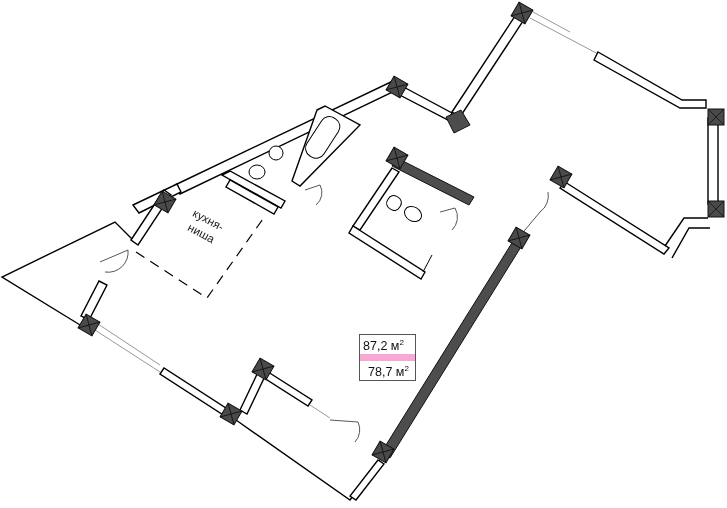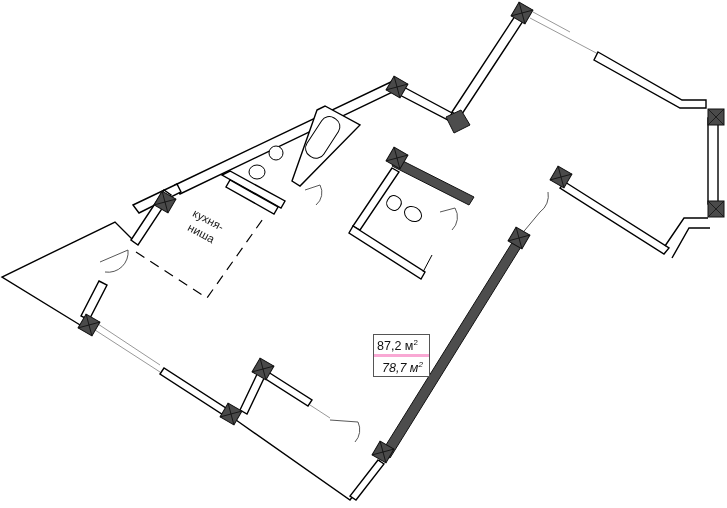--- a/index.html
+++ b/index.html
@@ -8,23 +8,23 @@
   .wall { fill:#ffffff; stroke:#000; stroke-width:1.4; }
   .line { fill:none; stroke:#000; stroke-width:1.4; }
   .thin { fill:none; stroke:#000; stroke-width:1; }
   .win { fill:none; stroke:#999; stroke-width:1; }
   .door { fill:none; stroke:#444; stroke-width:0.9; }
   .col { fill:#4a4a4a; stroke:#111; stroke-width:1; }
   .colx { stroke:#111; stroke-width:0.8; }
   .dark { fill:#4d4d4d; stroke:#111; stroke-width:1; }
   .dash { fill:none; stroke:#000; stroke-width:1.2; stroke-dasharray:10 7; }
   .fixture { fill:#fff; stroke:#000; stroke-width:1; }
-  .area-box { position:absolute; left:373px; top:334px; width:55px; border:1px solid #555; background:#fff; }
+  .area-box { position:absolute; left:359px; top:334px; width:55px; border:1px solid #555; background:#fff; }
   .area-row { font-size:12.5px; color:#111; line-height:15px; padding:0 3px; white-space:nowrap; }
-  .area-row + .area-row { border-top:3px solid #f9a8d4; padding-left:8px;font-style:italic; }
+  .area-row + .area-row { border-top:7px solid #f9a8d4; padding-left:8px; }
   sup { font-size:8px; vertical-align:5px; }
   .room-label { position:absolute; left:197px; top:206px; font-size:11.5px; color:#222; line-height:15px; transform:rotate(28deg); transform-origin:left top; text-align:center; }
 </style>
 </head>
 <body>
 
 <svg width="727" height="508" viewBox="0 0 727 508">
 
   <polyline class="line" points="135,242 115,222 2,277 85,328"></polyline>
 

